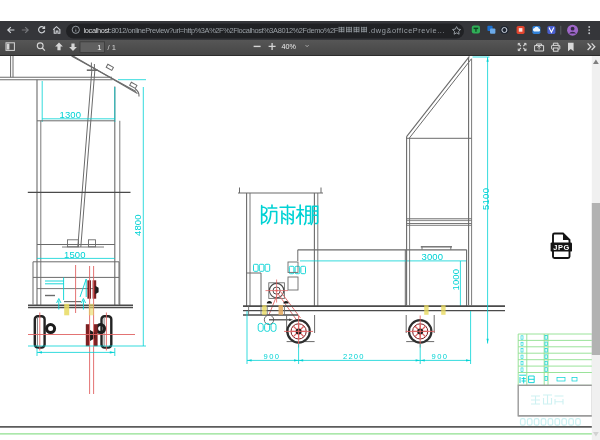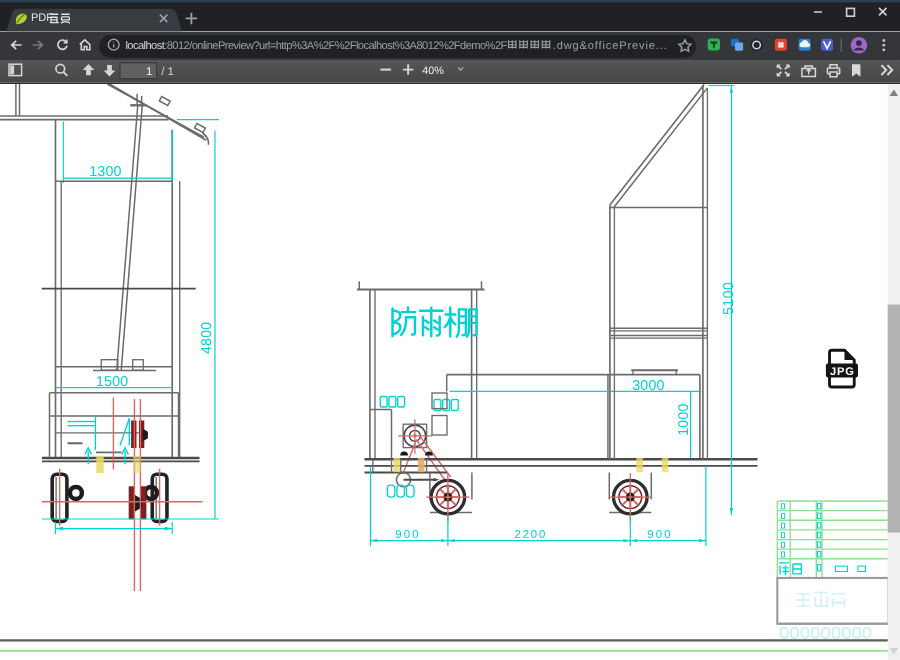--- a/index.html
+++ b/index.html
@@ -263,52 +263,20 @@
   <rect x="550.6" y="242.4" width="21.4" height="9.2" rx="1.2" fill="#141414"></rect>
   <text x="561.3" y="249.9" font-size="7.4" font-weight="bold" fill="#ffffff" font-family="Liberation Sans" text-anchor="middle" textLength="16">JPG</text>
   </g>
   <rect x="591.8" y="56" width="8.2" height="384" fill="#f0f0f0"></rect>
   <path d="M595.9 59.6 l2.9 4.4 h-5.8 Z" fill="#7f7f7f"></path>
   <path d="M595.9 436.4 l2.9 -4.4 h-5.8 Z" fill="#d2d2d2"></path>
   <rect x="591.8" y="203" width="8.2" height="152" fill="#b2b2b2"></rect>
   </g>
 </svg>
 
-<div class="chrome" id="tabstrip" style="top:0;height:21px;">
-<svg width="600" height="21" viewBox="0 0 600 21">
-  <rect x="0" y="0" width="600" height="21" fill="#202124"></rect>
-  <rect x="0" y="0" width="600" height="1.6" fill="#2b4055"></rect>
-  <path d="M4.2 21 L7.7 9.3 Q8.8 5.8 12.2 5.8 L113.3 5.8 Q116.7 5.8 117.8 9.3 L121.3 21 Z" fill="#383b3f"></path>
-
-  <g transform="translate(14,12.4) rotate(-18)">
-    <path d="M-4.1 2.6 Q-3.8 -2.6 0.2 -3 Q3.6 -3.3 4.3 -0.6 Q3.4 2.9 -0.6 3.1 Q-2.8 3.2 -4.1 2.6 Z" fill="#b7cc33"></path>
-    <path d="M-3.4 1.8 Q0 -1.2 3.6 -2.2" stroke="#5d7a16" stroke-width="0.9" fill="none"></path>
-  </g>
-  <text x="20.6" y="14.2" font-size="7.4" fill="#e4e6e9">PDF</text>
-
-  <g stroke="#e4e6e9" stroke-width="0.85" fill="none">
-    <path d="M33.2 9.5 h5.6 M33.4 11.5 h5 M34 11.5 v3.6 M38 11.5 v3.6 M34 13.3 h4 M33.2 15.1 h6"></path>
-    <path d="M40.8 9.5 h5.6 M41 11.3 h5.2 M41 11.3 v2 h5.2 v-2 M41.4 14.6 h4.4 M40.6 15.4 l2 -0.9 M46.6 15.4 l-2 -0.9"></path>
-  </g>
-
-  <g stroke="#9aa0a6" stroke-width="1.1">
-    <path d="M106.6 9.8 l5 5 M111.6 9.8 l-5 5"></path>
-  </g>
-
-  <g stroke="#9aa0a6" stroke-width="1.2">
-    <path d="M127.6 8.5 v7.6 M123.8 12.3 h7.6"></path>
-  </g>
-
-  <g stroke="#cdd0d3" stroke-width="1.1" fill="none">
-    <path d="M542.6 8 h5.4"></path>
-    <rect x="564.4" y="5.6" width="5.2" height="5.2"></rect>
-    <path d="M586 5.2 l5 5 M591 5.2 l-5 5"></path>
-  </g>
-</svg>
-</div>
 
 <div class="chrome" id="toolbar" style="top:21px;height:19px;">
 <svg width="600" height="19" viewBox="0 21 600 19" style="display:block">
   <rect x="0" y="21" width="600" height="19" fill="#35363a"></rect>
 
   <g stroke="#d2d5d9" stroke-width="1.15" fill="none">
     <path d="M7.8 30 h6.6 M10.8 27.2 l-3 2.8 3 2.8"></path>
     <path d="M21.8 30 h6.6 M25.2 27.2 l3 2.8 -3 2.8" opacity="0.42"></path>
     <path d="M44.3 28.1 a3.1 3.1 0 1 0 0.4 2.4"></path>
     <path d="M44.6 26.3 v2.2 h-2.2" stroke-width="1.05"></path>

